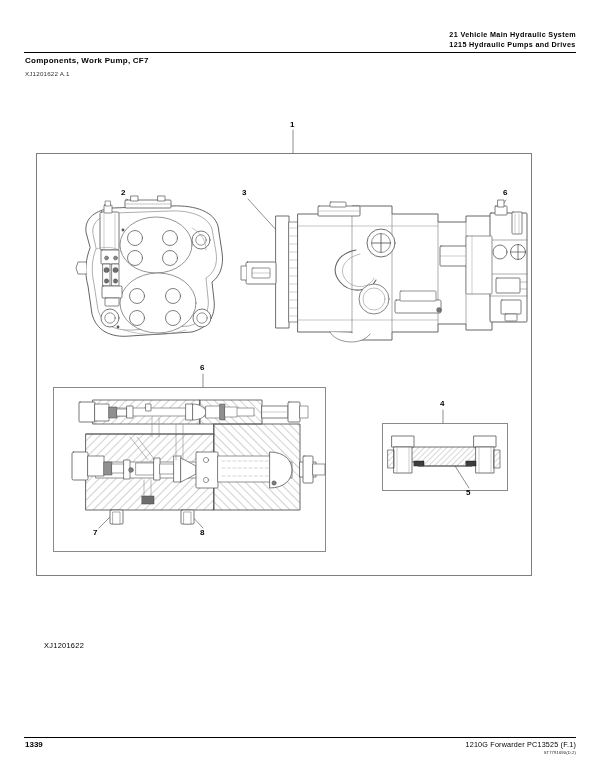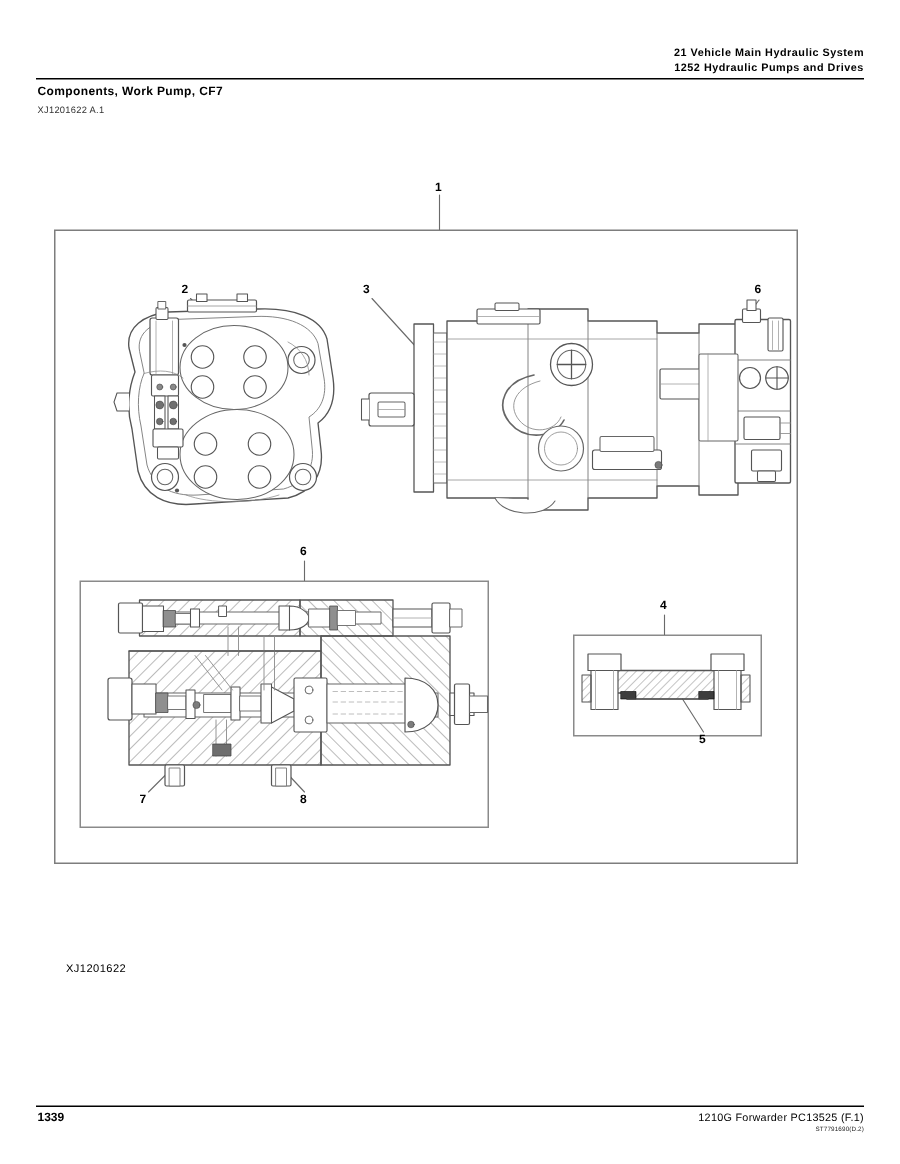--- a/index.html
+++ b/index.html
@@ -17,21 +17,21 @@
     height: 776px;
     background: #ffffff;
     overflow: hidden;
   }
 
   
   #header-text {
     position: absolute;
     top: 30px;
     right: 24px;
-    text-align: center;
+    text-align: left;
     font-size: 7.2px;
     font-weight: bold;
     line-height: 1.45;
     letter-spacing: 0.35px;
   }
   #header-rule {
     position: absolute;
     left: 24px;
     right: 24px;
     top: 52px;
@@ -145,21 +145,21 @@
     height: 68px;
   }
 </style>
 </head>
 <body>
 
 <div id="page">
 
   <div id="header-text">
     <div>21 Vehicle Main Hydraulic System</div>
-    <div>1252 Hydraulic Pumps and Drives</div>
+    <div>1215 Hydraulic Pumps and Drives</div>
   </div>
   <div id="header-rule"></div>
 
   <div id="doc-title">Components, Work Pump, CF7</div>
   <div id="doc-subtitle">XJ1201622 A.1</div>
 
   <div id="figure-frame"></div>
 
   <div class="inset-box" id="inset-section"></div>
   <div class="inset-box" id="inset-flange"></div>

